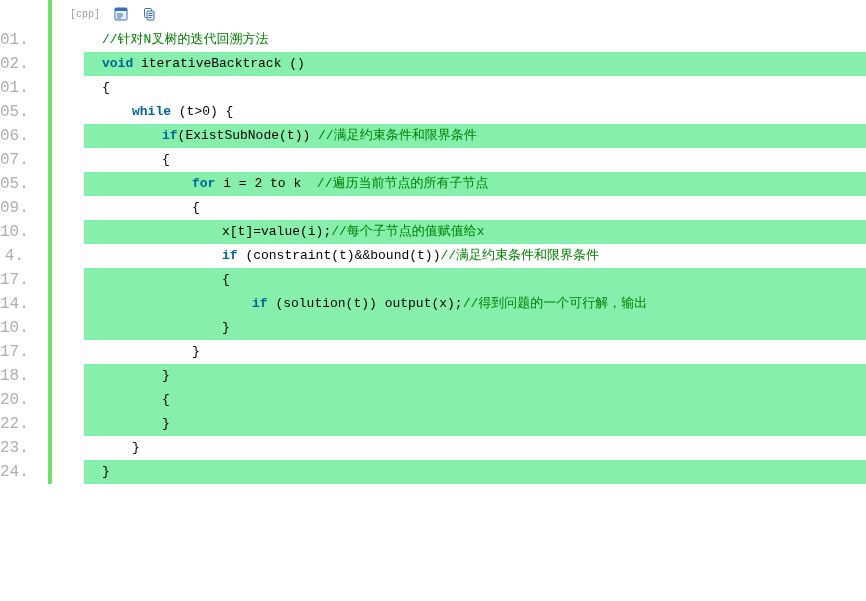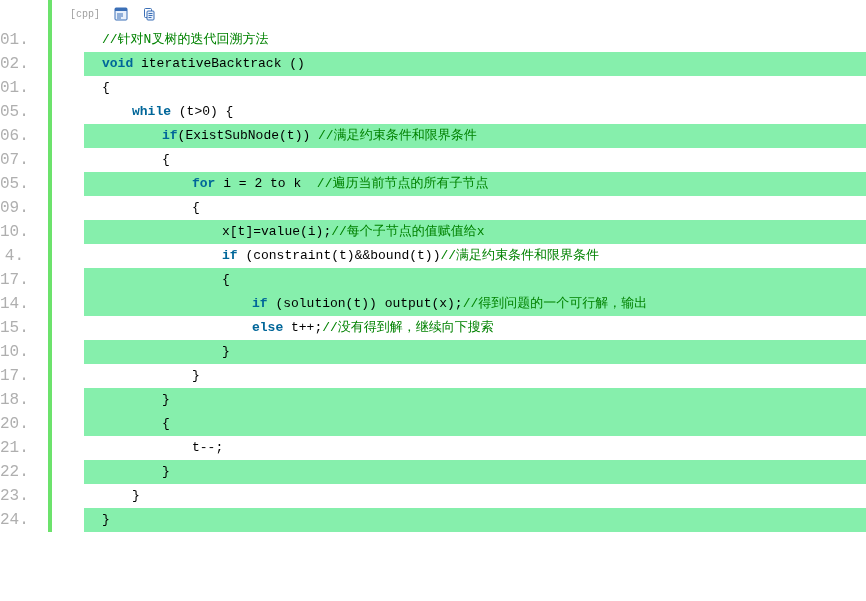--- a/index.html
+++ b/index.html
@@ -170,50 +170,40 @@
       <div class="code-line alt">
         <div class="lineno">17.</div>
         <div class="left-bar"></div>
         <div class="code-cell"><span class="indent" style="width: 120px;"></span><span class="tok-plain">{</span></div>
       </div>
       <div class="code-line alt">
         <div class="lineno">14.</div>
         <div class="left-bar"></div>
         <div class="code-cell"><span class="indent" style="width: 150px;"></span><span class="tok-keyword">if</span><span class="tok-plain"> (solution(t)) output(x);</span><span class="tok-comment">//得到问题的一个可行解，输出</span></div>
       </div>
-      <div class="code-line">
-        <div class="lineno">15.</div>
-        <div class="left-bar"></div>
-        <div class="code-cell"><span class="indent" style="width: 150px;"></span><span class="tok-keyword">else</span><span class="tok-plain"> t++;</span><span class="tok-comment">//没有得到解，继续向下搜索</span></div>
-      </div>
       <div class="code-line alt">
         <div class="lineno">10.</div>
         <div class="left-bar"></div>
         <div class="code-cell"><span class="indent" style="width: 120px;"></span><span class="tok-plain">}</span></div>
       </div>
       <div class="code-line">
         <div class="lineno">17.</div>
         <div class="left-bar"></div>
         <div class="code-cell"><span class="indent" style="width: 90px;"></span><span class="tok-plain">}</span></div>
       </div>
       <div class="code-line alt">
         <div class="lineno">18.</div>
         <div class="left-bar"></div>
         <div class="code-cell"><span class="indent" style="width: 60px;"></span><span class="tok-plain">}</span></div>
       </div>
       <div class="code-line alt">
         <div class="lineno">20.</div>
         <div class="left-bar"></div>
         <div class="code-cell"><span class="indent" style="width: 60px;"></span><span class="tok-plain">{</span></div>
       </div>
-      <div class="code-line">
-        <div class="lineno">21.</div>
-        <div class="left-bar"></div>
-        <div class="code-cell"><span class="indent" style="width: 90px;"></span><span class="tok-plain">t--;</span></div>
-      </div>
       <div class="code-line alt">
         <div class="lineno">22.</div>
         <div class="left-bar"></div>
         <div class="code-cell"><span class="indent" style="width: 60px;"></span><span class="tok-plain">}</span></div>
       </div>
       <div class="code-line">
         <div class="lineno">23.</div>
         <div class="left-bar"></div>
         <div class="code-cell"><span class="indent" style="width: 30px;"></span><span class="tok-plain">}</span></div>
       </div>

